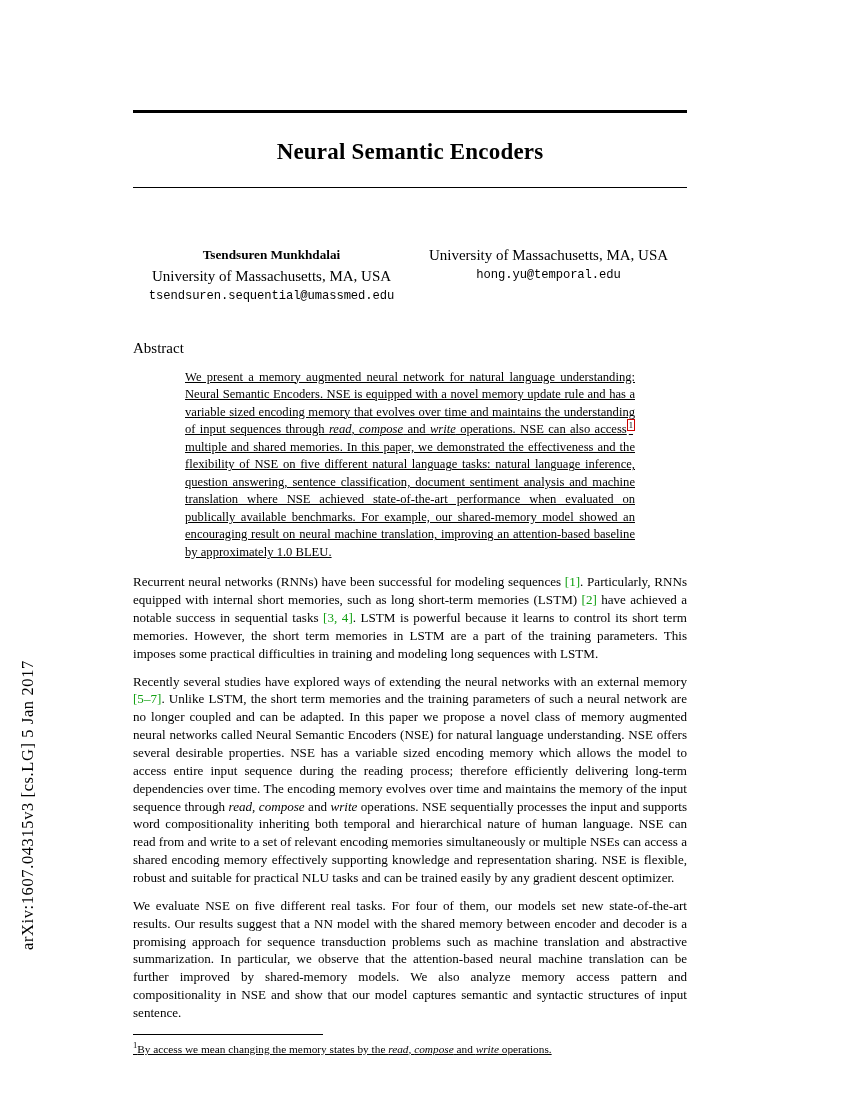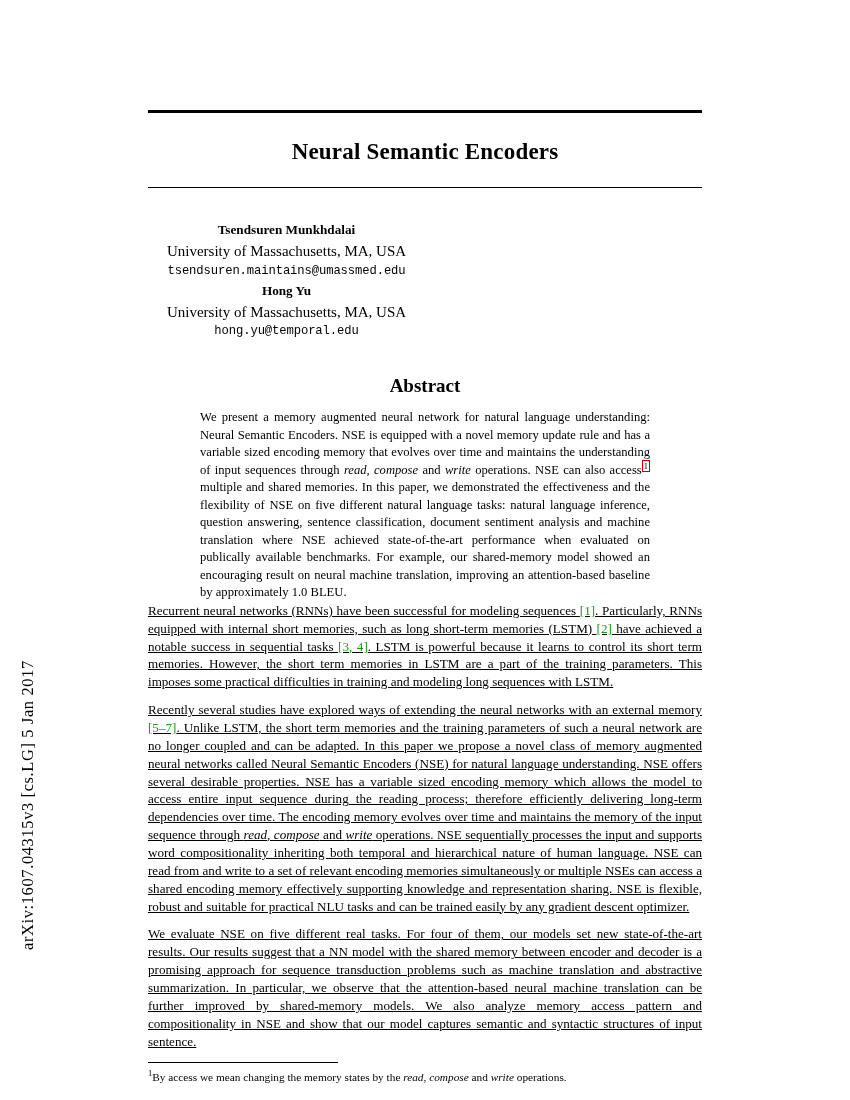--- a/index.html
+++ b/index.html
@@ -26,21 +26,21 @@
     transform: rotate(-90deg) translate(-100%, 0);
     font-family: "Liberation Serif", serif;
     font-size: 16.5px;
     letter-spacing: 0.6px;
     white-space: nowrap;
     color: #000;
   }
 
   .page {
     position: absolute;
-    left: 148px;
+    left: 133px;
     top: 0;
     width: 554px;
   }
 
   .rule-top {
     margin-top: 110px;
     border-top: 3px solid #000;
     width: 554px;
   }
 
@@ -53,84 +53,83 @@
     letter-spacing: 0.2px;
   }
 
   .rule-under-title {
     border-top: 1px solid #000;
     width: 554px;
   }
 
   .authors {
     display: flex;
-    margin-top: 32px;
-    flex-direction: column;
+    margin-top: 57px;
   }
   .author-block {
     width: 50%;
     text-align: center;
     font-size: 13.2px;
     line-height: 1.45;
   }
   .author-name {
     font-weight: bold;
     font-size: 13.2px;
     margin-bottom: 2px;
   }
   .author-aff { font-size: 15px; }
   .author-email {
     font-family: "Liberation Mono", monospace;
     font-size: 12.2px;
     letter-spacing: -0.1px;
   }
 
   .abstract-head {
-    text-align: center;
-    font-weight: bold;
-    font-size: 19px;
+    font-weight: normal;
+    font-size: 15px;
     margin-top: 34px;
     margin-bottom: 12px;
   }
 
   .abstract-body {
-    margin: 0 52px;
+    margin: 12px 52px;
     font-size: 12.6px;
     line-height: 1.39;
     text-align: justify;
+    text-decoration: underline;
   }
 
   .section-head {
     font-size: 16px;
     font-weight: bold;
     margin-top: 34px;
     margin-bottom: 13px;
   }
   .section-num { margin-right: 14px; }
 
   p.body {
     font-size: 13.1px;
     line-height: 1.365;
     text-align: justify;
     margin: 0 0 10px 0;
-    text-decoration: underline;
   }
 
   .cite { color: #12a012; }
 
   .footnote-rule {
     border-top: 1px solid #000;
     width: 190px;
     margin-top: 12px;
     margin-bottom: 5px;
   }
   .footnote {
     font-size: 11.3px;
     line-height: 1.35;
     text-align: justify;
+    text-decoration: underline;
   }
   .fn-mark {
     vertical-align: super;
     font-size: 8.5px;
   }
   .fn-box {
     border: 1px solid #cc0000;
     padding: 0 1px;
     vertical-align: super;
     font-size: 8.5px;
@@ -148,24 +147,23 @@
   <div class="rule-top"></div>
 
   <div class="title">Neural Semantic Encoders</div>
 
   <div class="rule-under-title"></div>
 
   <div class="authors">
     <div class="author-block">
       <div class="author-name">Tsendsuren Munkhdalai</div>
       <div class="author-aff">University of Massachusetts, MA, USA</div>
-      <div class="author-email">tsendsuren.maintains@umassmed.edu</div>
+      <div class="author-email">tsendsuren.sequential@umassmed.edu</div>
     </div>
     <div class="author-block">
-      <div class="author-name">Hong Yu</div>
       <div class="author-aff">University of Massachusetts, MA, USA</div>
       <div class="author-email">hong.yu@temporal.edu</div>
     </div>
   </div>
 
   <div class="abstract-head">Abstract</div>
 
   <div class="abstract-body">
     <span>We present a memory augmented neural network for natural language understanding: Neural Semantic Encoders. NSE is equipped with a novel memory update rule and has a variable sized encoding memory that evolves over time and maintains the understanding of input sequences through </span><i>read</i><span>, </span><i>compose</i><span> and </span><i>write</i><span> operations. NSE can also access</span><span class="fn-box">1</span><span> multiple and shared memories. In this paper, we demonstrated the effectiveness and the flexibility of NSE on five different natural language tasks: natural language inference, question answering, sentence classification, document sentiment analysis and machine translation where NSE achieved state-of-the-art performance when evaluated on publically available benchmarks. For example, our shared-memory model showed an encouraging result on neural machine translation, improving an attention-based baseline by approximately 1.0 BLEU.</span>
   </div>

